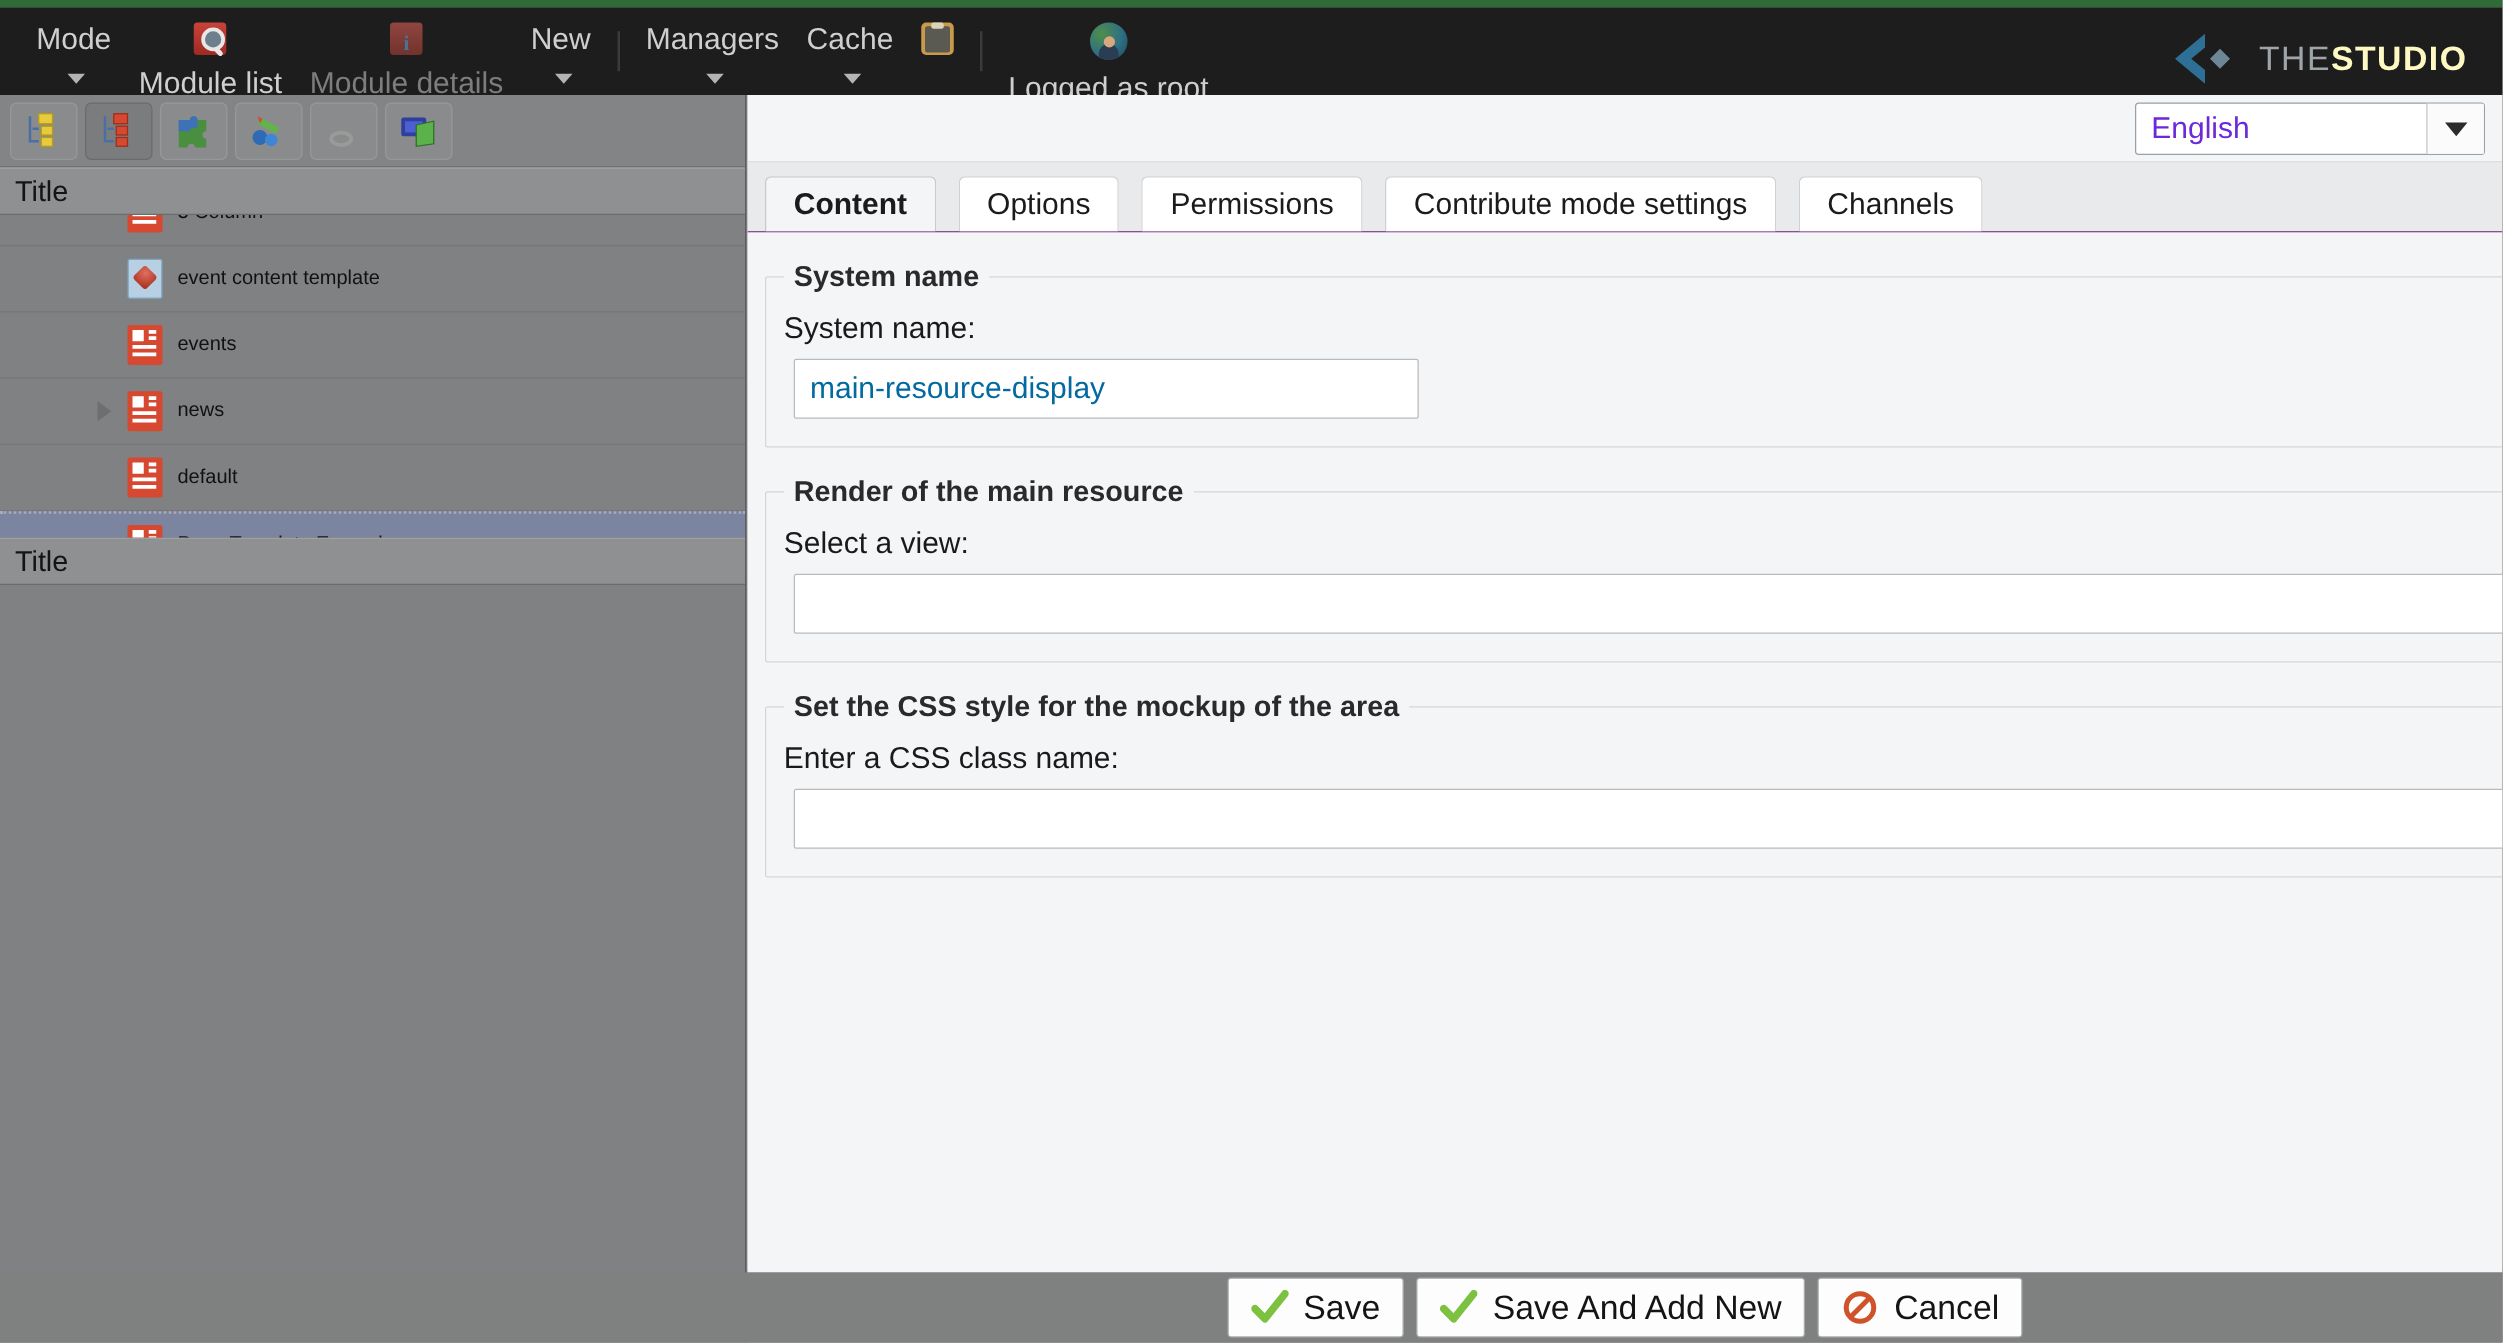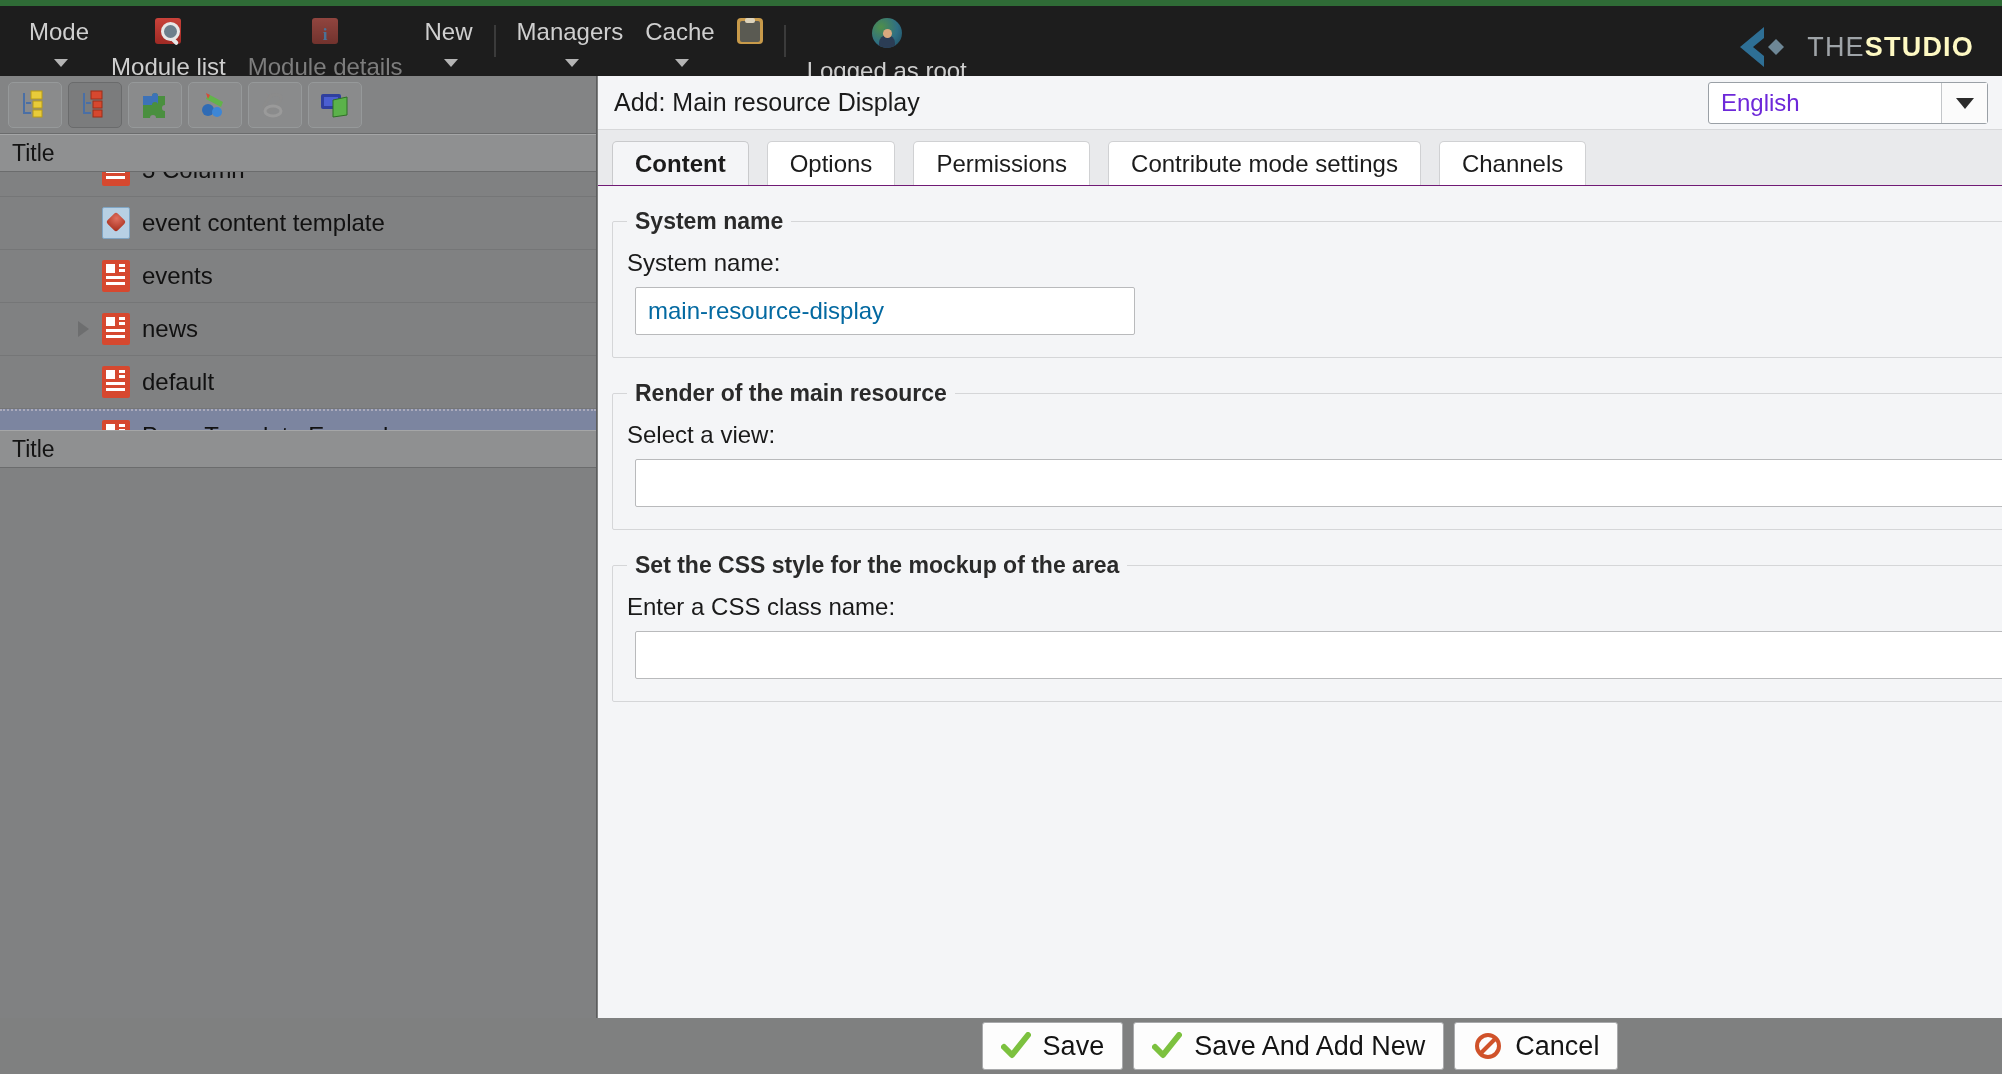--- a/index.html
+++ b/index.html
@@ -270,21 +270,21 @@
   .tree-clip {
     height: 258px;
     overflow: hidden;
     position: relative;
   }
   .tree-row {
     height: 53px;
     display: flex;
     align-items: center;
     border-bottom: 1px solid #757677;
-    font-size: 24px;
+    font-size: 16px;
     color: #111;
     padding-left: 0;
     cursor: default;
     text-align: center;
   }
   .tree-row.selected {
     background: #7c85a0;
     border-top: 2px dotted #aab;
     border-bottom: 2px dotted #aab;
   }
@@ -663,21 +663,20 @@
     <div class="sb-colhead">
       <span>Title</span>
     </div>
 
     <div class="tree-empty"></div>
   </div>
 
   <div class="main">
 
     <div class="main-head">
-      <span class="main-title">Add: Main resource Display</span>
       <div class="lang-select">
         <span class="val">English</span>
         <span class="drop">
             <i class="chev"></i>
           </span>
       </div>
     </div>
 
     <div class="tabstrip">
       <div class="tab active">

